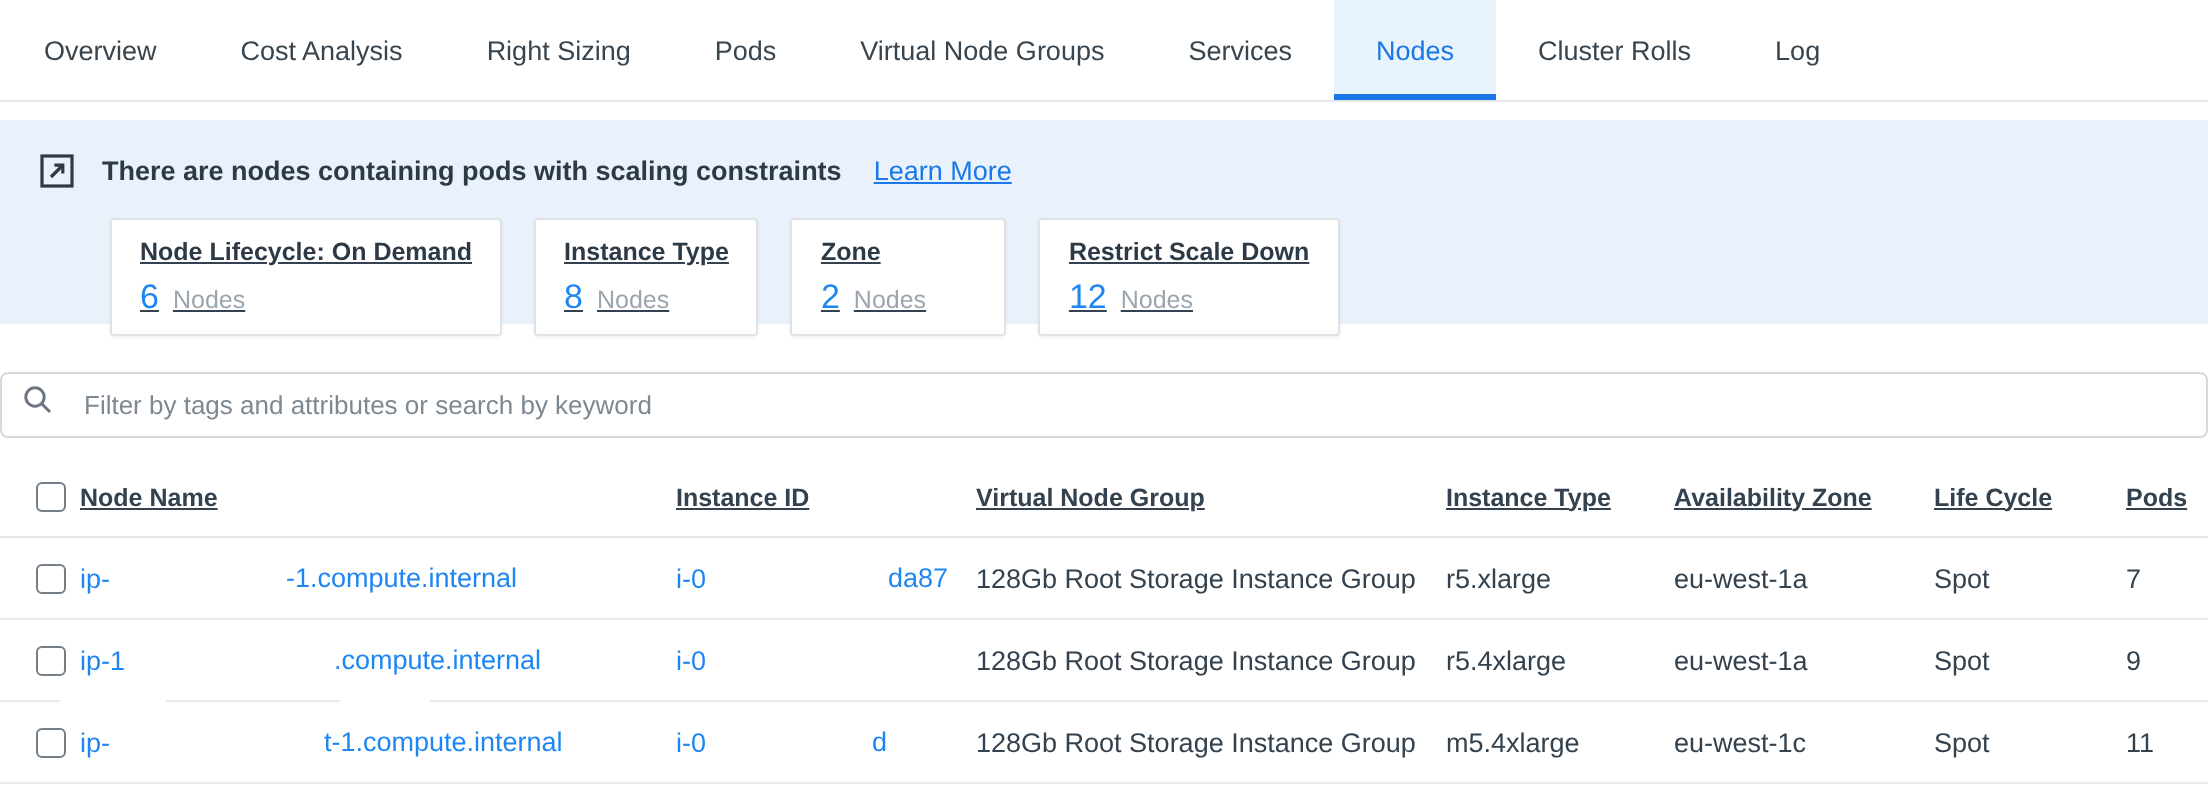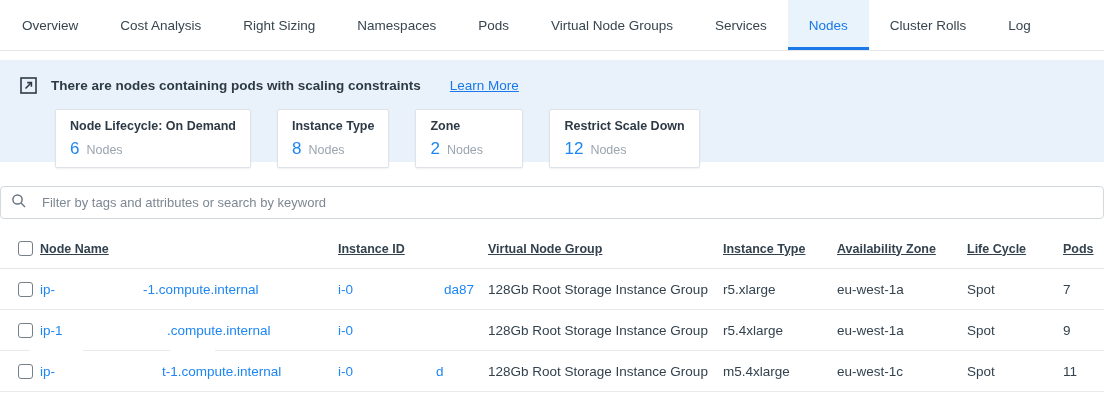--- a/index.html
+++ b/index.html
@@ -10,22 +10,22 @@
   
   .tabbar { display: flex; align-items: stretch; height: 51px; border-bottom: 1px solid #e4e7ea; padding-left: 1px; }
   .tab { padding: 0 21px; display: flex; align-items: center; font-size: 13.5px; color: #38454f; cursor: pointer; position: relative; white-space: nowrap; }
   .tab.active { color: #1a78e8; background: #e8f3fc; border-bottom: 3px solid #1a78e8; padding-top: 3px; }
 
   
   .banner { background: #e9f2fa; margin-top: 9px; padding: 17px 20px 12px 20px; height: 102px; }
   .banner-head { display: flex; align-items: center; gap: 14px; }
   .banner-icon { width: 17px; height: 17px; flex: 0 0 auto; display: flex; align-items: center; justify-content: center; }
   .banner-msg { font-size: 13.5px; font-weight: 700; color: #2d3a45; }
-  .banner-link { font-size: 13.5px; color: #1a78e8; text-decoration: underline; margin-left: 15px; cursor: pointer; }
-  .cards { display: flex; gap: 26px; margin-top: 15px; margin-left: 35px; }
+  .banner-link { font-size: 13.5px; color: #1a78e8; text-decoration: underline; margin-left: 2px; cursor: pointer; }
+  .cards { display: flex; gap: 16px; margin-top: 15px; margin-left: 35px; text-decoration: underline; }
   .card { background: #fff; border: 1px solid #dfe3e8; border-radius: 2px; box-shadow: 0 1px 2px rgba(0,0,0,0.06); padding: 9px 14px 8px 14px; min-width: 108px; }
   .card-title { font-size: 12.5px; font-weight: 700; color: #2d3a45; white-space: nowrap; }
   .card-value { margin-top: 6px; display: flex; align-items: baseline; gap: 7px; }
   .card-count { font-size: 17px; color: #1d86f2; }
   .card-unit { font-size: 12.5px; color: #9aa5af; }
 
   
   .search-bar { margin: 24px 0 0 0; height: 33px; border: 1px solid #d4d9dd; border-radius: 4px; display: flex; align-items: center; padding: 0 10px; gap: 15px; background: #fff; }
   .search-bar svg { flex: 0 0 auto; }
   .search-input { border: none; outline: none; flex: 1; font-size: 13px; color: #33424e; font-family: inherit; background: transparent; }
@@ -46,21 +46,20 @@
 </style>
 </head>
 <body>
 
 <div class="app">
 
   <nav class="tabbar">
     <div class="tab">Overview</div>
     <div class="tab">Cost Analysis</div>
     <div class="tab">Right Sizing</div>
-    <div class="tab">Namespaces</div>
     <div class="tab">Pods</div>
     <div class="tab">Virtual Node Groups</div>
     <div class="tab">Services</div>
     <div class="tab active">Nodes</div>
     <div class="tab">Cluster Rolls</div>
     <div class="tab">Log</div>
   </nav>
 
   <section class="banner">
     <div class="banner-head">

